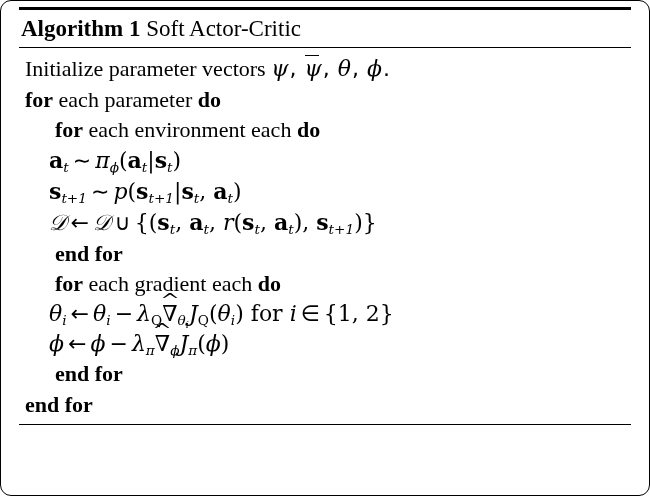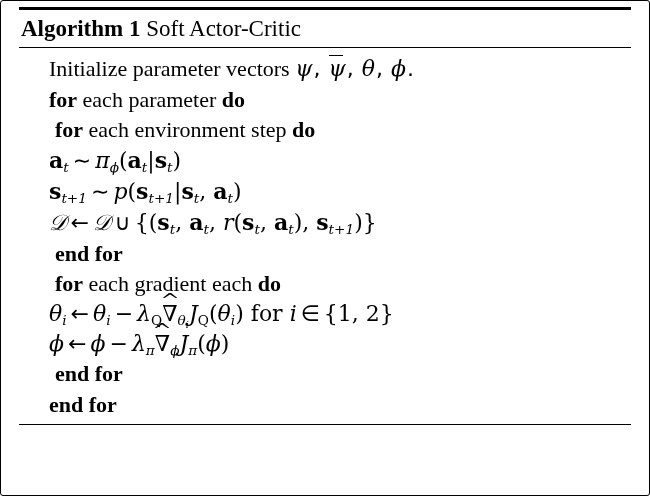--- a/index.html
+++ b/index.html
@@ -15,21 +15,21 @@
     overflow: hidden;
   }
 
   
   #algorithm-figure {
     position: relative;
     box-sizing: border-box;
     width: 650px;
     height: 496px;
     border: 1.5px solid #000;
-    border-radius: 3px;
+    border-radius: 11px;
     background: #fff;
     padding: 0;
   }
 
   .rule-thick {
     height: 3px;
     background: #000;
     margin: 6px 18px 0 18px;
   }
   .rule-thin {
@@ -55,21 +55,21 @@
   
   .alg-body {
     padding: 6px 0 4px 0;
   }
   .alg-line {
     font-size: 22px;
     line-height: 30.2px;
     white-space: nowrap;
     padding-left: 20px;
   }
-  .ind-0 { padding-left: 48px; }
+  .ind-0 { padding-left: 24px; }
   .ind-1 { padding-left: 54px; }
   .ind-2 { padding-left: 48px; }
 
   .kw { font-weight: bold; }
   .rm { font-style: normal; }
 
   
   .math {
     font-family: "DejaVu Serif", "Liberation Serif", serif;
     font-style: italic;
@@ -141,21 +141,21 @@
 
     <div class="alg-line ind-0">
       <span>Initialize parameter vectors</span><span>&nbsp;</span><span class="math"><span>ψ</span><span class="op">,</span>&nbsp;<span class="bar">ψ</span><span class="op">,</span>&nbsp;<span>θ</span><span class="op">,</span>&nbsp;<span>ϕ</span><span class="op">.</span></span>
     </div>
 
     <div class="alg-line ind-0">
       <span class="kw">for</span><span>&nbsp;</span><span>each</span><span>&nbsp;</span><span>parameter</span><span>&nbsp;</span><span class="kw">do</span>
     </div>
 
     <div class="alg-line ind-1">
-      <span class="kw">for</span><span>&nbsp;</span><span>each</span><span>&nbsp;</span><span>environment step</span><span>&nbsp;</span><span class="kw">do</span>
+      <span class="kw">for</span><span>&nbsp;</span><span>each</span><span>&nbsp;</span><span>environment each</span><span>&nbsp;</span><span class="kw">do</span>
     </div>
 
     <div class="alg-line ind-2 math">
       <span class="bfv">a</span><sub>t</sub><span class="opw">∼</span><span>π</span><sub>ϕ</sub><span class="up">(</span><span class="bfv">a</span><sub>t</sub><span class="up">|</span><span class="bfv">s</span><sub>t</sub><span class="up">)</span>
     </div>
 
     <div class="alg-line ind-2 math">
       <span class="bfv">s</span><sub>t+1</sub><span class="opw">∼</span><span>p</span><span class="up">(</span><span class="bfv">s</span><sub>t+1</sub><span class="up">|</span><span class="bfv">s</span><sub>t</sub><span class="up">,&nbsp;</span><span class="bfv">a</span><sub>t</sub><span class="up">)</span>
     </div>
 

